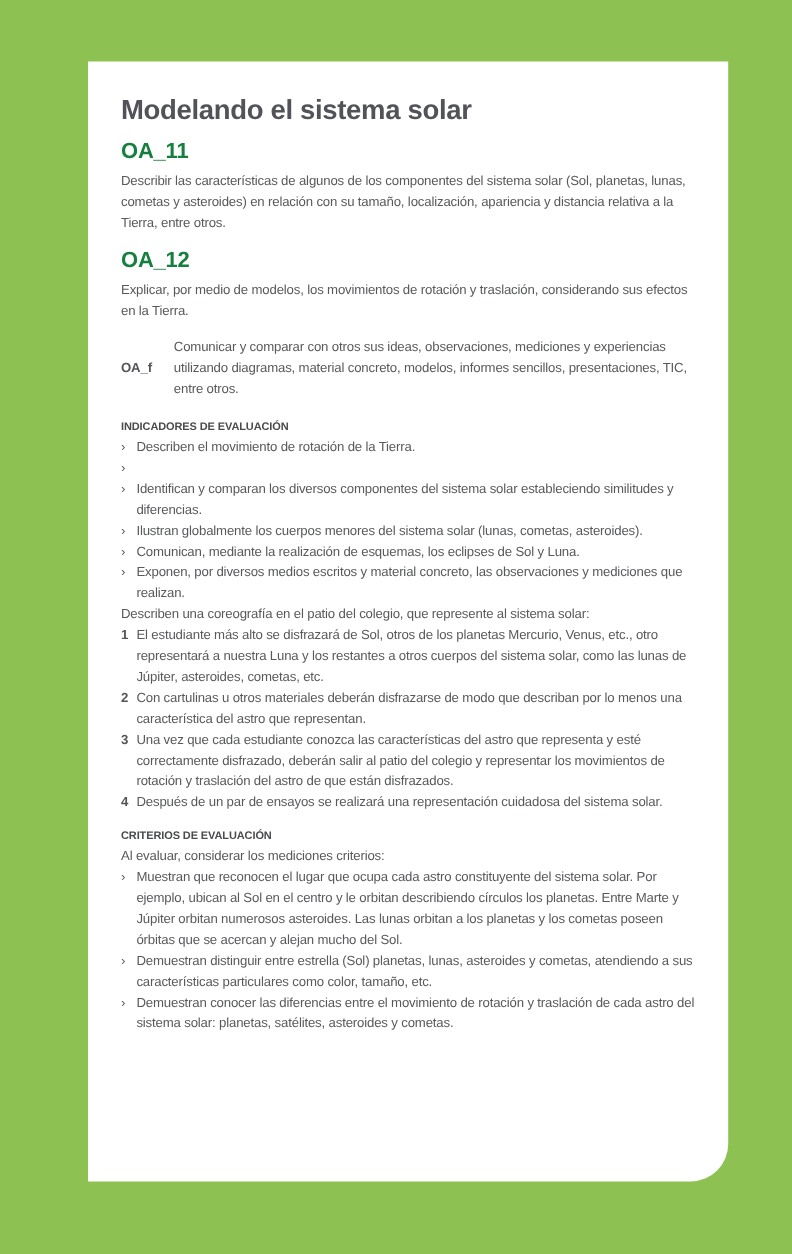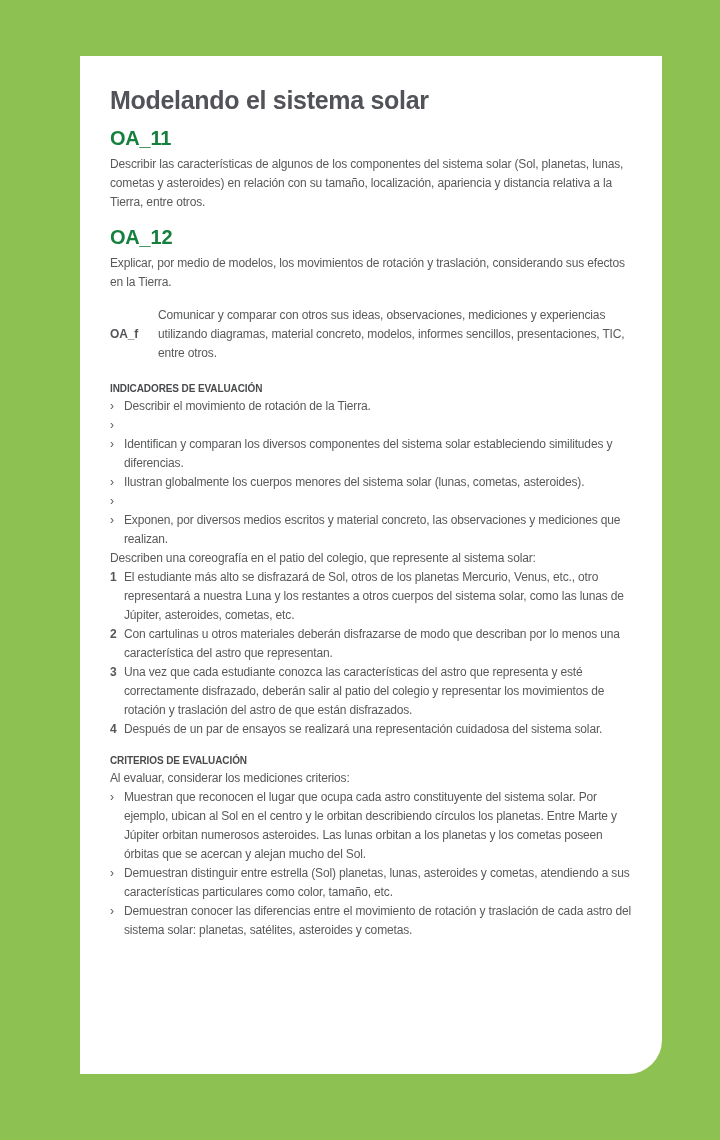--- a/index.html
+++ b/index.html
@@ -122,39 +122,40 @@
     <span class="oaf-label">OA_f</span>
     <p class="body-text">Comunicar y comparar con otros sus ideas, observaciones, mediciones y experiencias utilizando diagramas, material concreto, modelos, informes sencillos, presentaciones, TIC, entre otros.</p>
   </div>
 
   <section>
     <h3 class="subheading">INDICADORES DE EVALUACIÓN</h3>
     <ul class="list">
 
         <li>
           <span class="bullet-marker">›</span>
-          <span>Describir el movimiento de rotación de la Tierra.</span>
+          <span>Describen el movimiento de rotación de la Tierra.</span>
         </li>
 
         <li>
           <span class="bullet-marker">›</span>
         </li>
 
         <li>
           <span class="bullet-marker">›</span>
           <span>Identifican y comparan los diversos componentes del sistema solar estableciendo similitudes y diferencias.</span>
         </li>
 
         <li>
           <span class="bullet-marker">›</span>
           <span>Ilustran globalmente los cuerpos menores del sistema solar (lunas, cometas, asteroides).</span>
         </li>
 
         <li>
           <span class="bullet-marker">›</span>
+          <span>Comunican, mediante la realización de esquemas, los eclipses de Sol y Luna.</span>
         </li>
 
         <li>
           <span class="bullet-marker">›</span>
           <span>Exponen, por diversos medios escritos y material concreto, las observaciones y mediciones que realizan.</span>
         </li>
       </ul>
   </section>
 
   <section>

